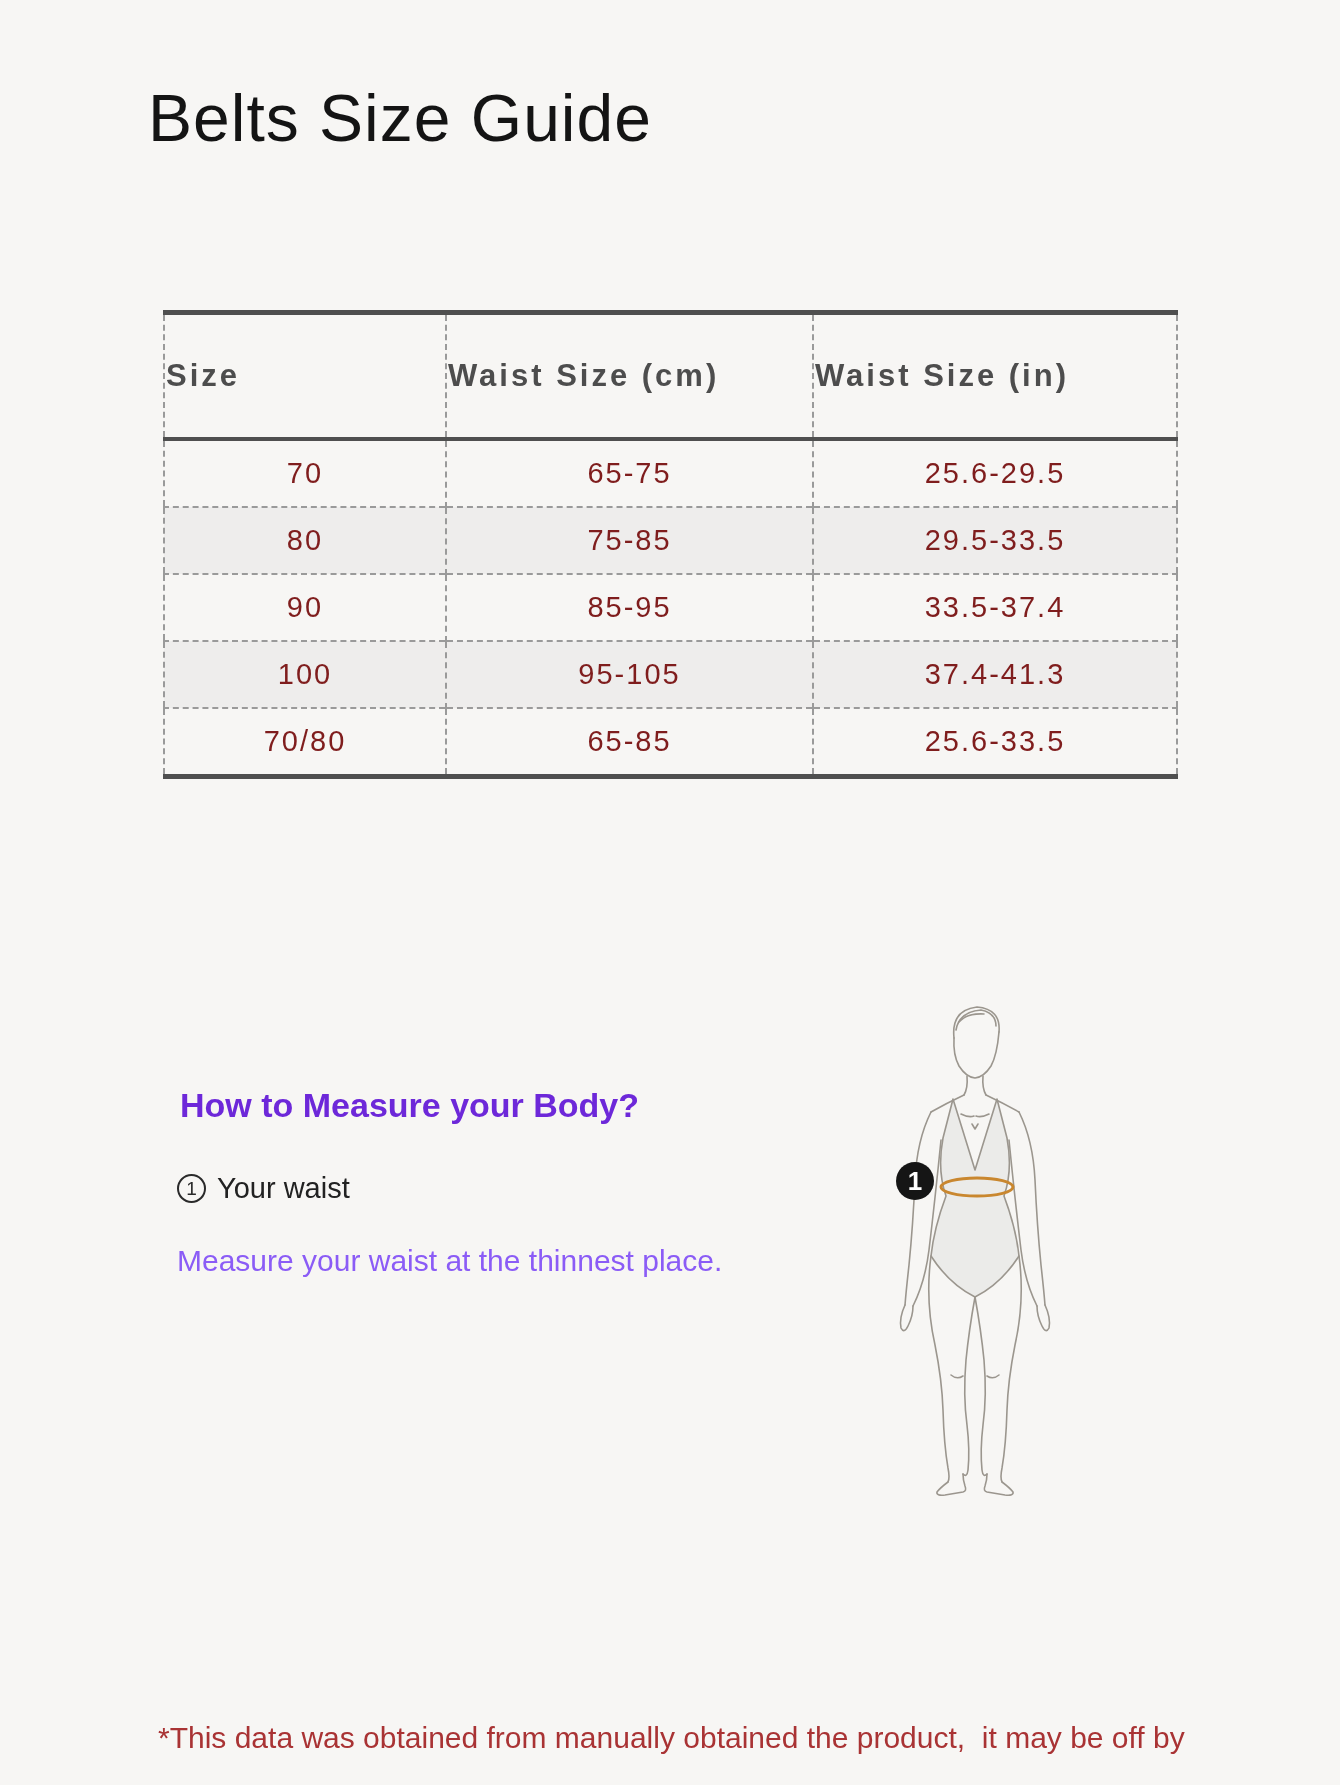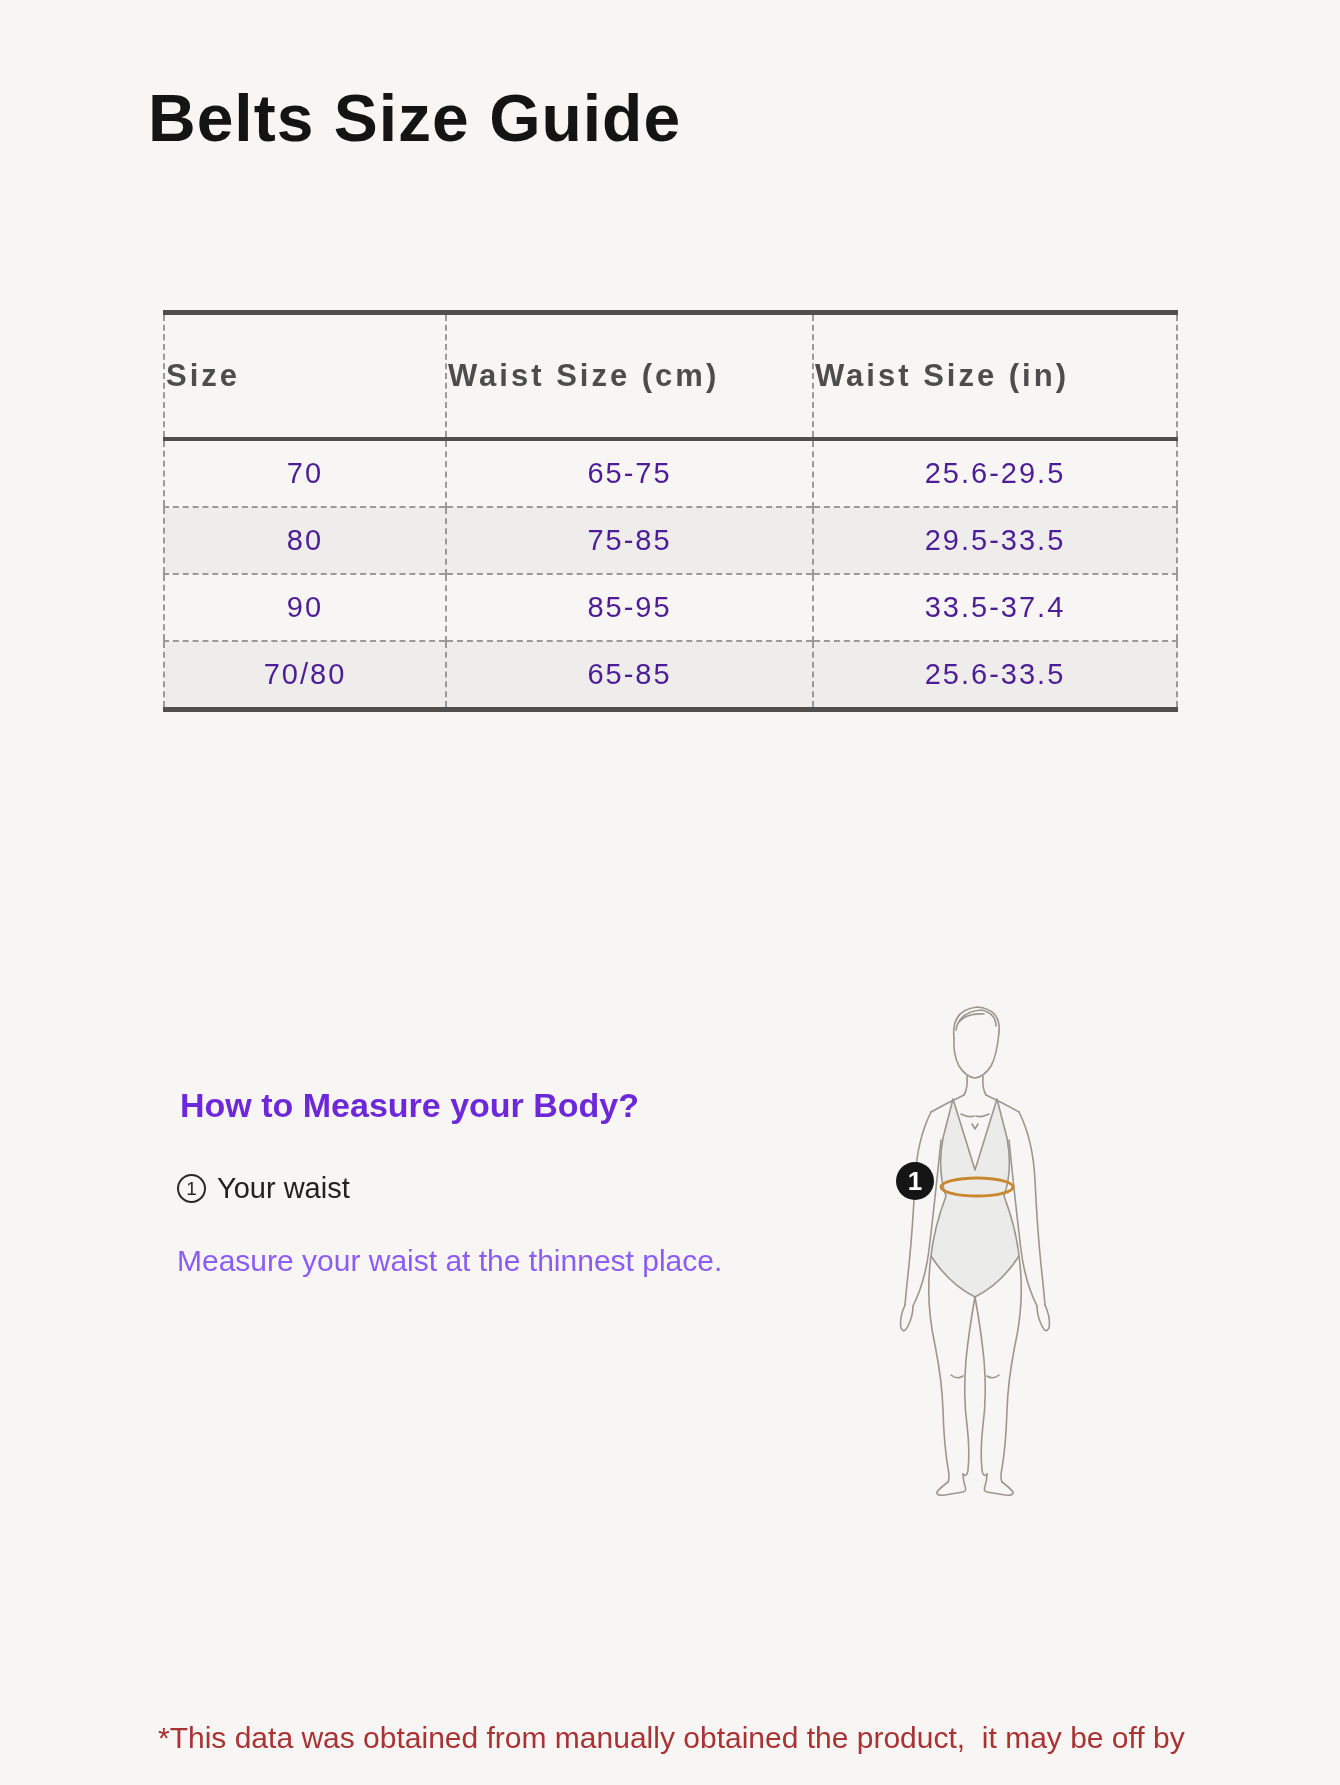--- a/index.html
+++ b/index.html
@@ -10,21 +10,21 @@
   }
   .page{
     position:relative;
     width:1340px;height:1785px;
     background:#f7f6f4;
     overflow:hidden;
   }
   
   .title{
     position:absolute;left:148px;top:80px;
-    font-size:66px;font-weight:700;color:#141414;
+    font-size:66px;font-weight:400;color:#141414;
     letter-spacing:1px;
   }
   
   .table-wrap{
     position:absolute;left:163px;top:310px;width:1013px;
   }
   table.size-table{
     width:100%;
     border-collapse:collapse;
     table-layout:fixed;
@@ -38,21 +38,21 @@
   table.size-table col.c3{width:364px;}
   table.size-table th{
     height:120px;
     font-size:31px;font-weight:700;color:#4d4d4d;
     letter-spacing:3px;
     text-align:left;vertical-align:middle;
     border-bottom:4px solid #4f4f4f;
   }
   table.size-table td{
     height:63px;
-    font-size:29px;font-weight:400;color:#4c1d95;
+    font-size:29px;font-weight:400;color:#7f1d1d;
     letter-spacing:2px;
     text-align:center;vertical-align:middle;
   }
   table.size-table th:not(:last-child),
   table.size-table td:not(:last-child){
     border-right:2px dashed #9a9a9a;
   }
   table.size-table tbody tr + tr td{
     border-top:2px dashed #9a9a9a;
   }
@@ -123,20 +123,25 @@
           <td>80</td>
           <td>75-85</td>
           <td>29.5-33.5</td>
         </tr>
         <tr>
           <td>90</td>
           <td>85-95</td>
           <td>33.5-37.4</td>
         </tr>
         <tr>
+          <td>100</td>
+          <td>95-105</td>
+          <td>37.4-41.3</td>
+        </tr>
+        <tr>
           <td>70/80</td>
           <td>65-85</td>
           <td>25.6-33.5</td>
         </tr>
       </tbody>
     </table>
   </div>
 
   <div class="measure-heading">How to Measure your Body?</div>
 

